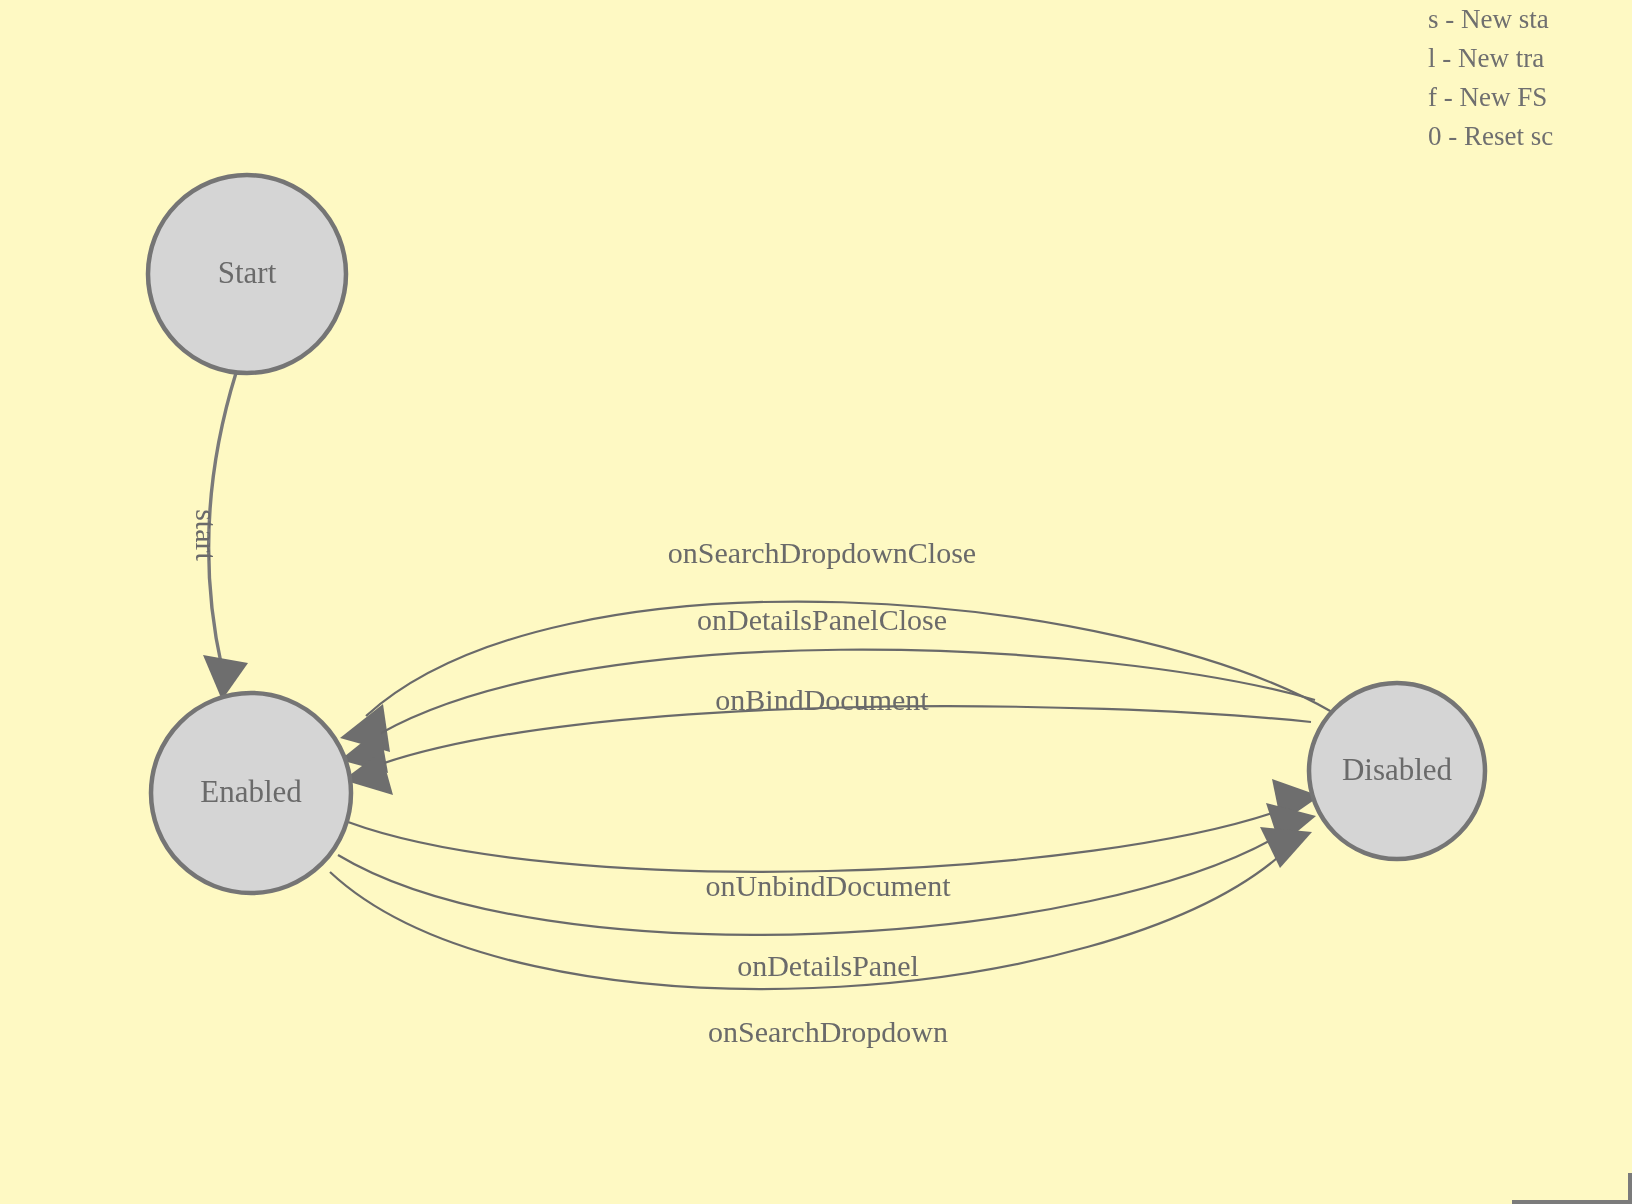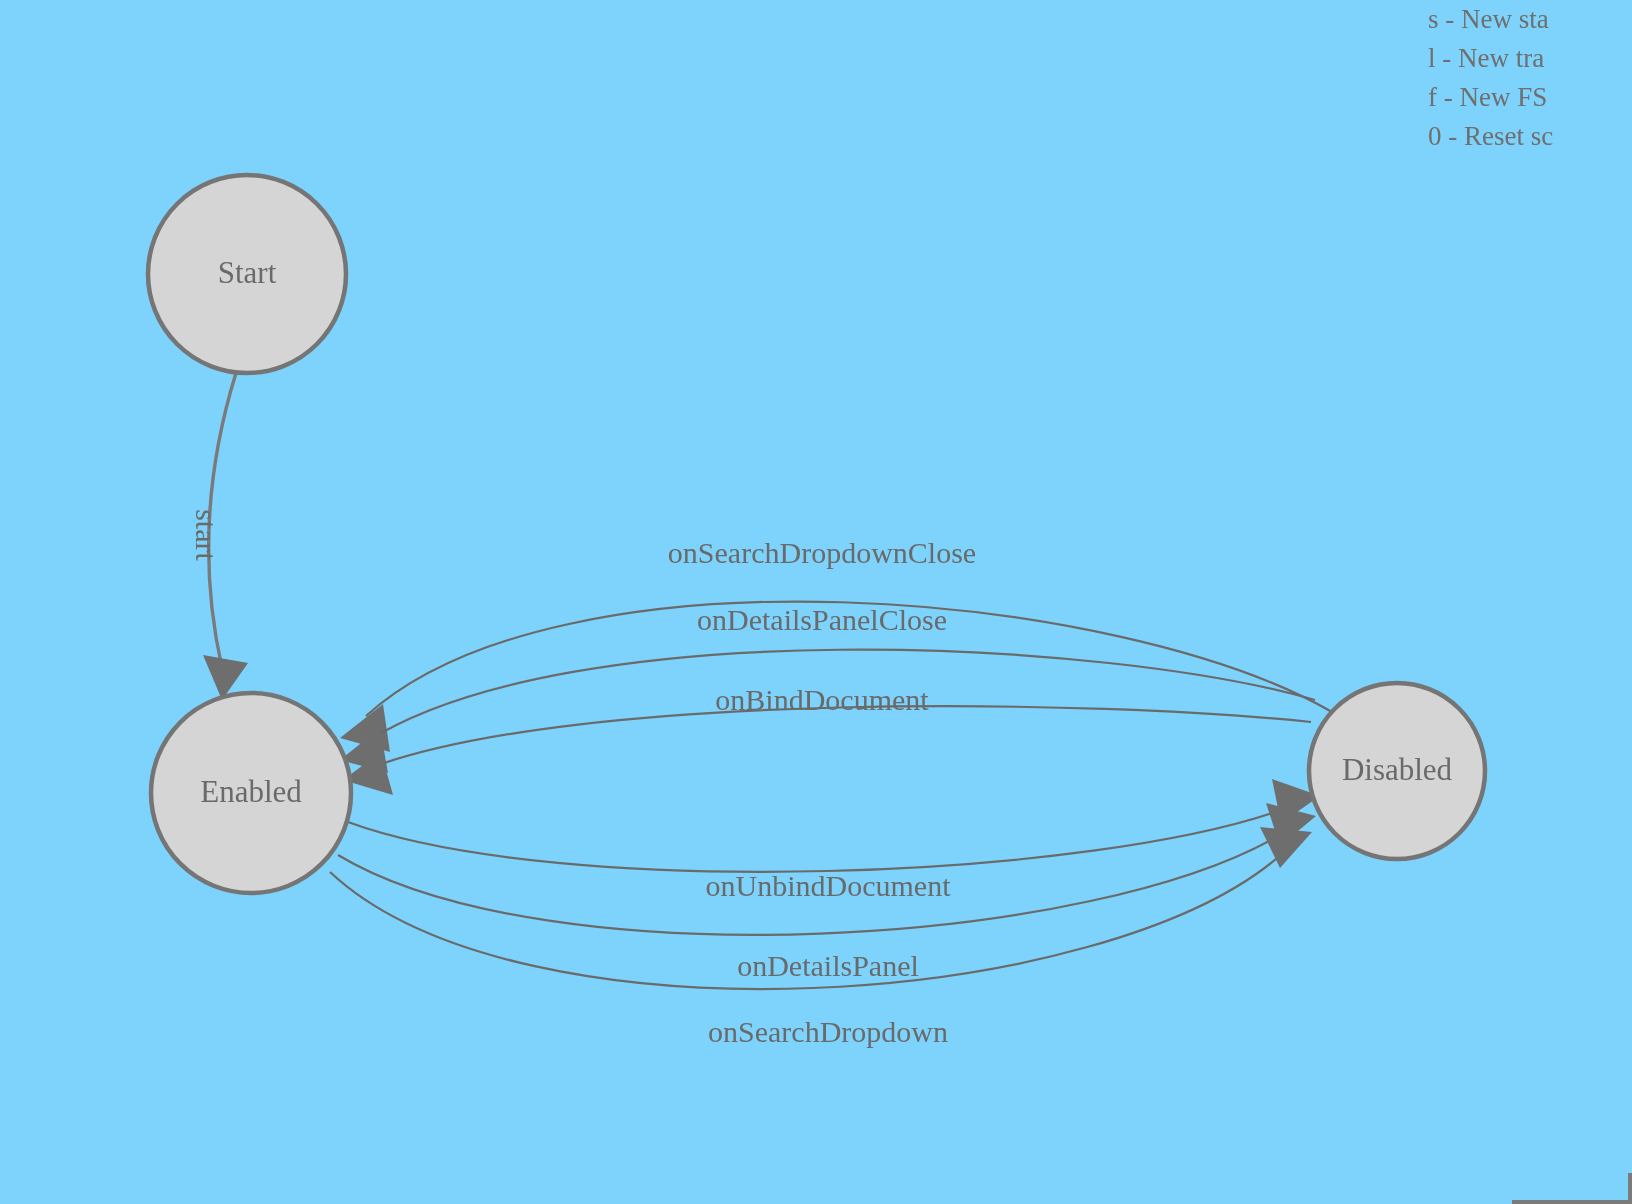--- a/index.html
+++ b/index.html
@@ -4,21 +4,21 @@
 <style>
   html, body {
     margin: 0;
     padding: 0;
     background: #ffffff;
   }
   #app {
     position: relative;
     width: 1632px;
     height: 1204px;
-    background: #7dd3fc;
+    background: #fef9c3;
     overflow: hidden;
     font-family: "Liberation Serif", "DejaVu Serif", serif;
   }
 
   
   #help-overlay {
     position: absolute;
     top: 0px;
     left: 1428px;
     width: 420px;

